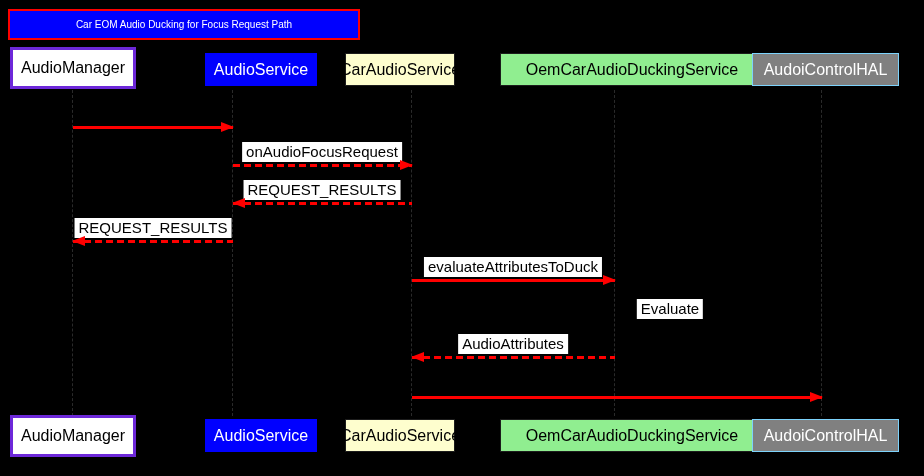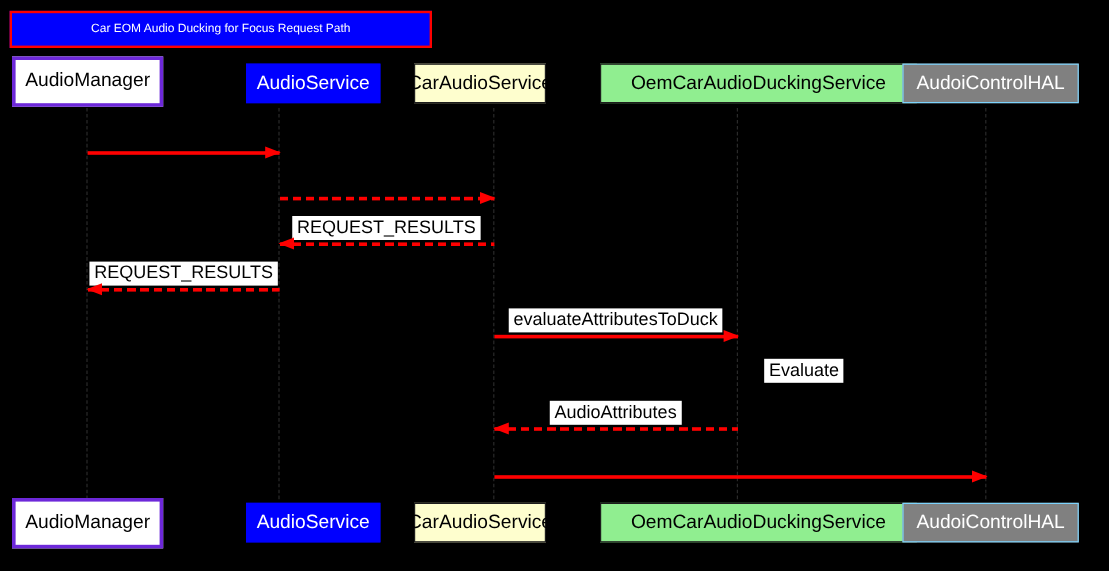--- a/index.html
+++ b/index.html
@@ -56,20 +56,21 @@
   <div class="pbox pb-am r-top">AudioManager</div>
   <div class="pbox pb-as r-top">AudioService</div>
   <div class="pbox pb-cas r-top">CarAudioService</div>
   <div class="pbox pb-oem r-top">OemCarAudioDuckingService</div>
   <div class="pbox pb-hal r-top">AudoiControlHAL</div>
 
   <div class="mline solid" style="left:73px; top:126px; width:160px">
     <span class="head hr"></span>
   </div>
 
+  <div class="mlabel" style="left:322px; top:142px">onAudioFocusRequest</div>
   <div class="mline dashed" style="left:233px; top:164px; width:179px">
     <span class="head hr"></span>
   </div>
 
   <div class="mlabel" style="left:322px; top:180px">REQUEST_RESULTS</div>
   <div class="mline dashed" style="left:233px; top:202px; width:179px">
     <span class="head hl"></span>
   </div>
 
   <div class="mlabel" style="left:153px; top:218px">REQUEST_RESULTS</div>

